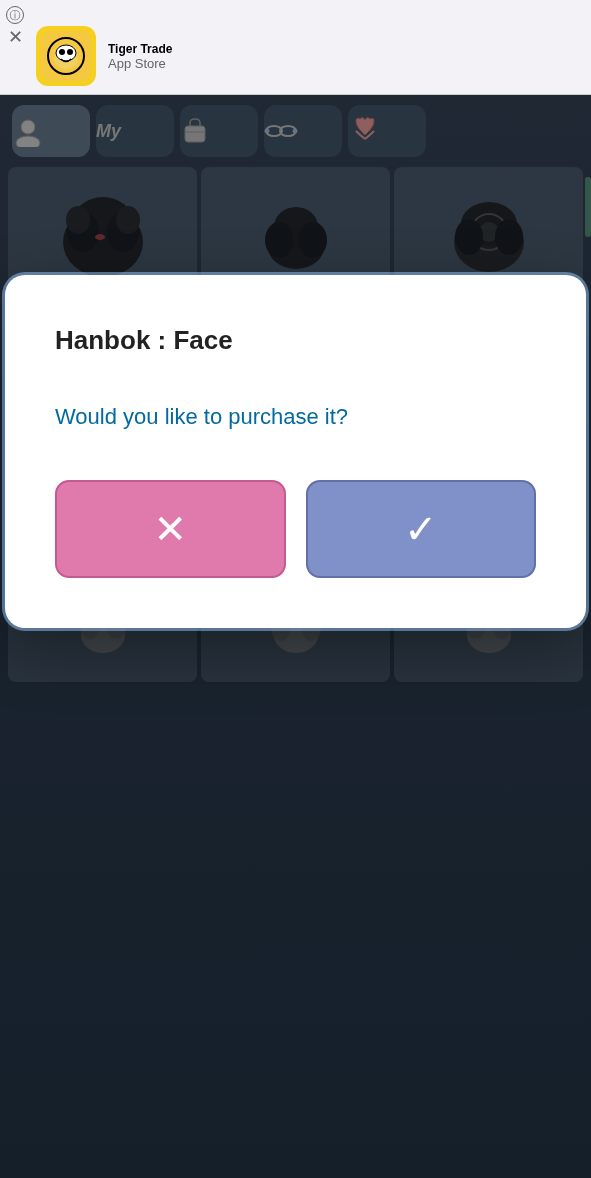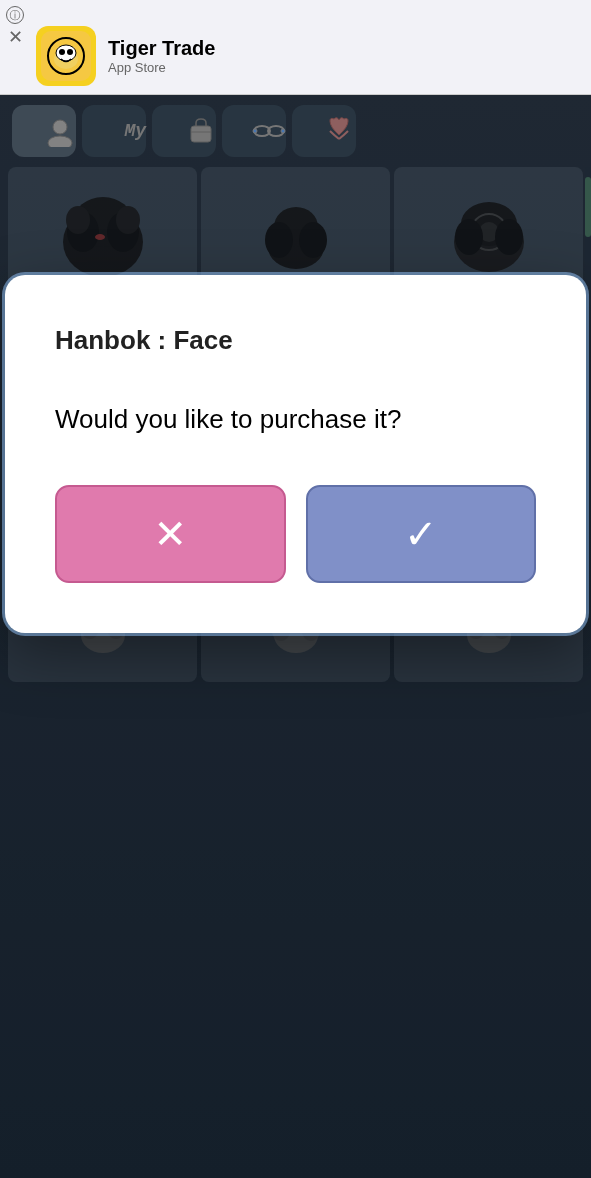--- a/index.html
+++ b/index.html
@@ -43,21 +43,21 @@
     }
 
     .banner-text {
       margin-left: 12px;
       display: flex;
       flex-direction: column;
       margin-top: 18px;
     }
 
     .banner-app-name {
-      font-size: 20px;
+      font-size: 12px;
       font-weight: 600;
       color: #000;
     }
 
     .banner-store-name {
       font-size: 13px;
       color: #666;
     }
 
     .banner-install-btn {
@@ -86,28 +86,27 @@
 
     
     .tabs-row {
       display: flex;
       align-items: center;
       padding: 10px 12px;
       gap: 6px;
     }
 
     .tab-icon {
-      width: 64px;
+      width: 78px;
       height: 52px;
       border-radius: 12px;
       display: flex;
       align-items: center;
-      justify-content: flex-end;
+      justify-content: flex-start;
       font-size: 24px;
-      font-family: Liberation Mono, monospace;
     }
 
     .tab-icon.active {
       background: #5a6a7a;
     }
 
     .tab-icon.inactive {
       background: #3a4d5e;
     }
 
@@ -274,22 +273,22 @@
     }
 
     .dialog-title {
       font-size: 26px;
       font-weight: 700;
       color: #222;
       margin-bottom: 20px;
     }
 
     .dialog-message {
-      font-size: 26px;
-      color: #000000;
+      font-size: 22px;
+      color: #0369a1;
       margin-bottom: 50px;
       margin-top: 48px;
     }
 
     .dialog-buttons {
       display: flex;
       gap: 20px;
     }
 
     .dialog-cancel-btn {

